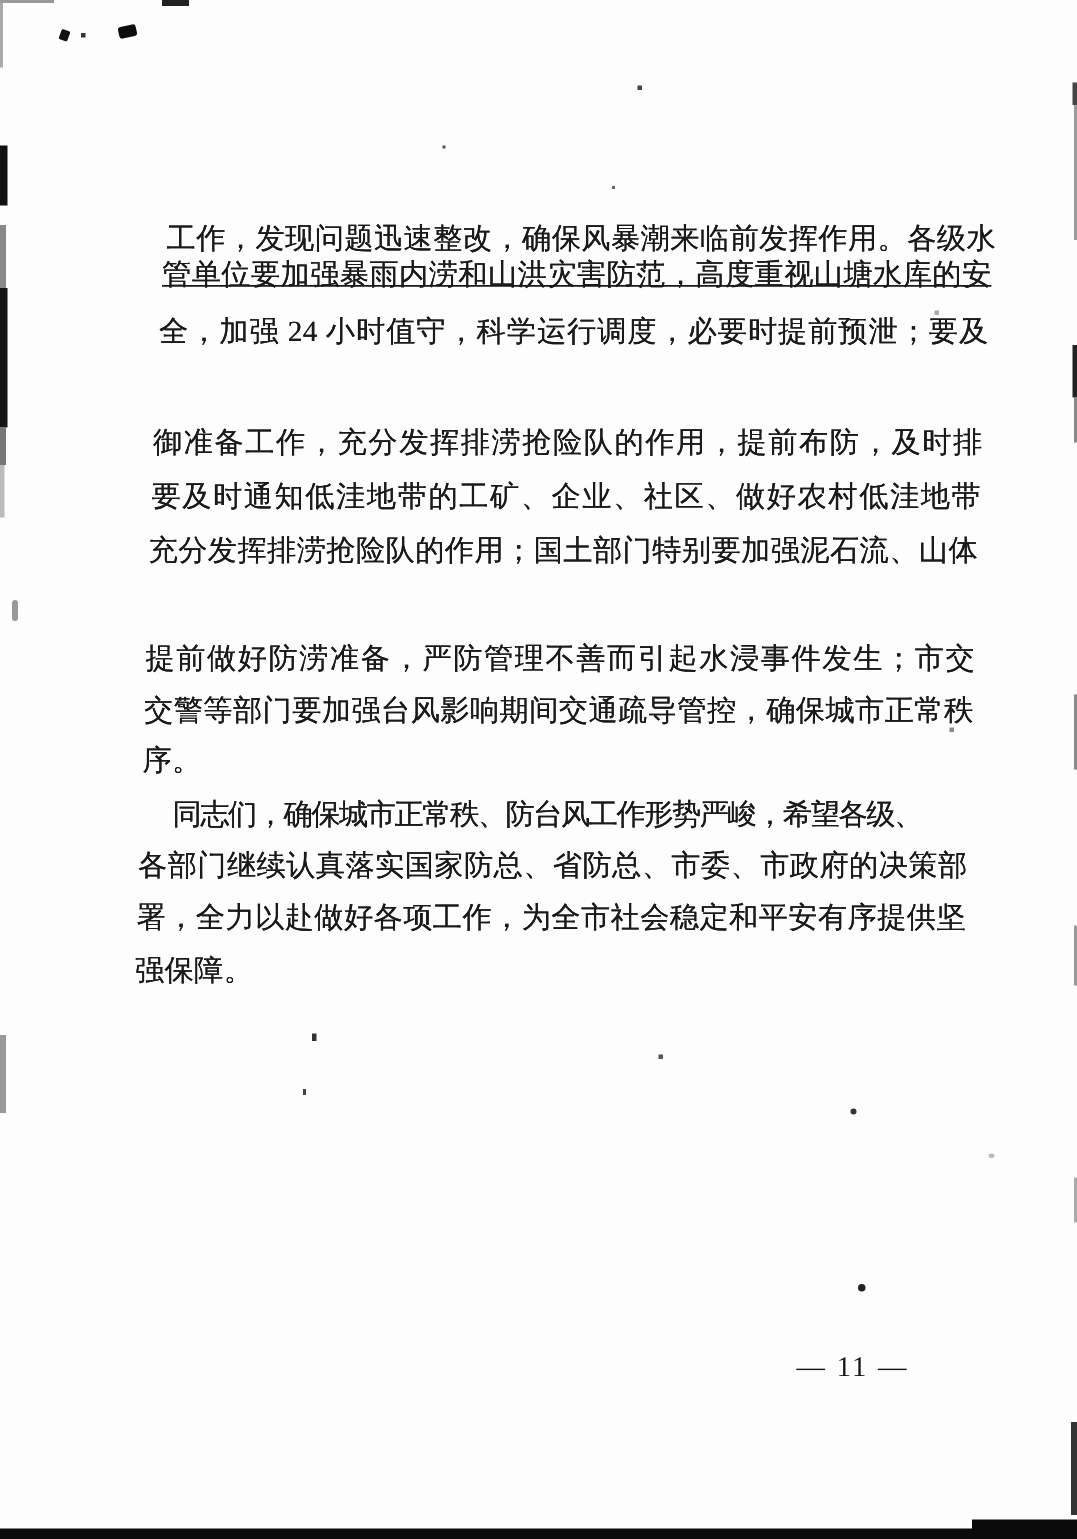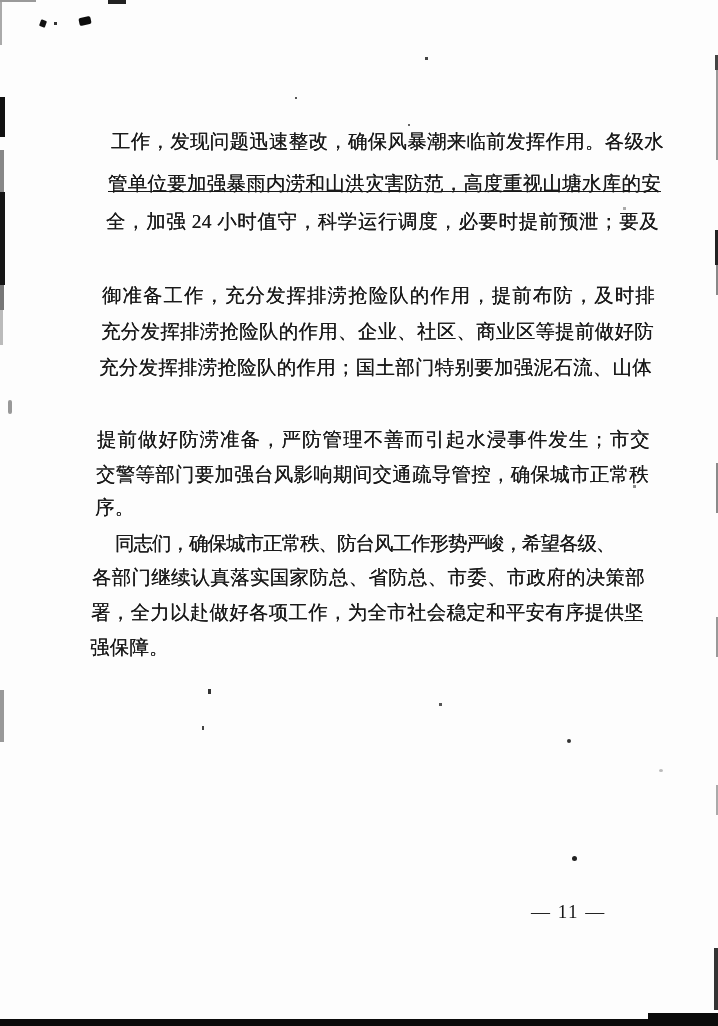--- a/index.html
+++ b/index.html
@@ -44,25 +44,25 @@
     white-space:nowrap;
   }
   
   .art { position:absolute; pointer-events:none; }
 </style>
 </head>
 <body>
 
 <div class="page">
 
-  <div class="tl just" style="left:111px; top:129px;">工作，发现问题迅速整改，确保风暴潮来临前发挥作用。各级水</div>
+  <div class="tl just" style="left:111px; top:147px;">工作，发现问题迅速整改，确保风暴潮来临前发挥作用。各级水</div>
   <div class="tl just" style="left:108px; top:171px;text-decoration:underline;">管单位要加强暴雨内涝和山洪灾害防范，高度重视山塘水库的安</div>
   <div class="tl just" style="left:106px; top:209px;">全，加强 24 小时值守，科学运行调度，必要时提前预泄；要及时</div>
   <div class="tl just" style="left:102px; top:283px;">御准备工作，充分发挥排涝抢险队的作用，提前布防，及时排涝；</div>
-  <div class="tl just" style="left:101px; top:319px;">充分发挥排涝抢险队的作用、企业、社区、商业区等提前做好防</div>
+  <div class="tl just" style="left:101px; top:319px;">要及时通知低洼地带的工矿、企业、社区、做好农村低洼地带</div>
   <div class="tl just" style="left:99px;  top:355px;">充分发挥排涝抢险队的作用；国土部门特别要加强泥石流、山体滑</div>
   <div class="tl just" style="left:97px;  top:427px;">提前做好防涝准备，严防管理不善而引起水浸事件发生；市交委、</div>
   <div class="tl just" style="left:96px;  top:462px;">交警等部门要加强台风影响期间交通疏导管控，确保城市正常秩</div>
   <div class="tl" style="left:95px;  top:495px;">序。</div>
 
   <div class="tl tight" style="left:115px; top:531px;">同志们，确保城市正常秩、防台风工作形势严峻，希望各级、</div>
   <div class="tl just" style="left:92px;  top:565px;">各部门继续认真落实国家防总、省防总、市委、市政府的决策部</div>
   <div class="tl just" style="left:91px;  top:600px;">署，全力以赴做好各项工作，为全市社会稳定和平安有序提供坚</div>
   <div class="tl" style="left:90px;  top:635px;">强保障。</div>
 

